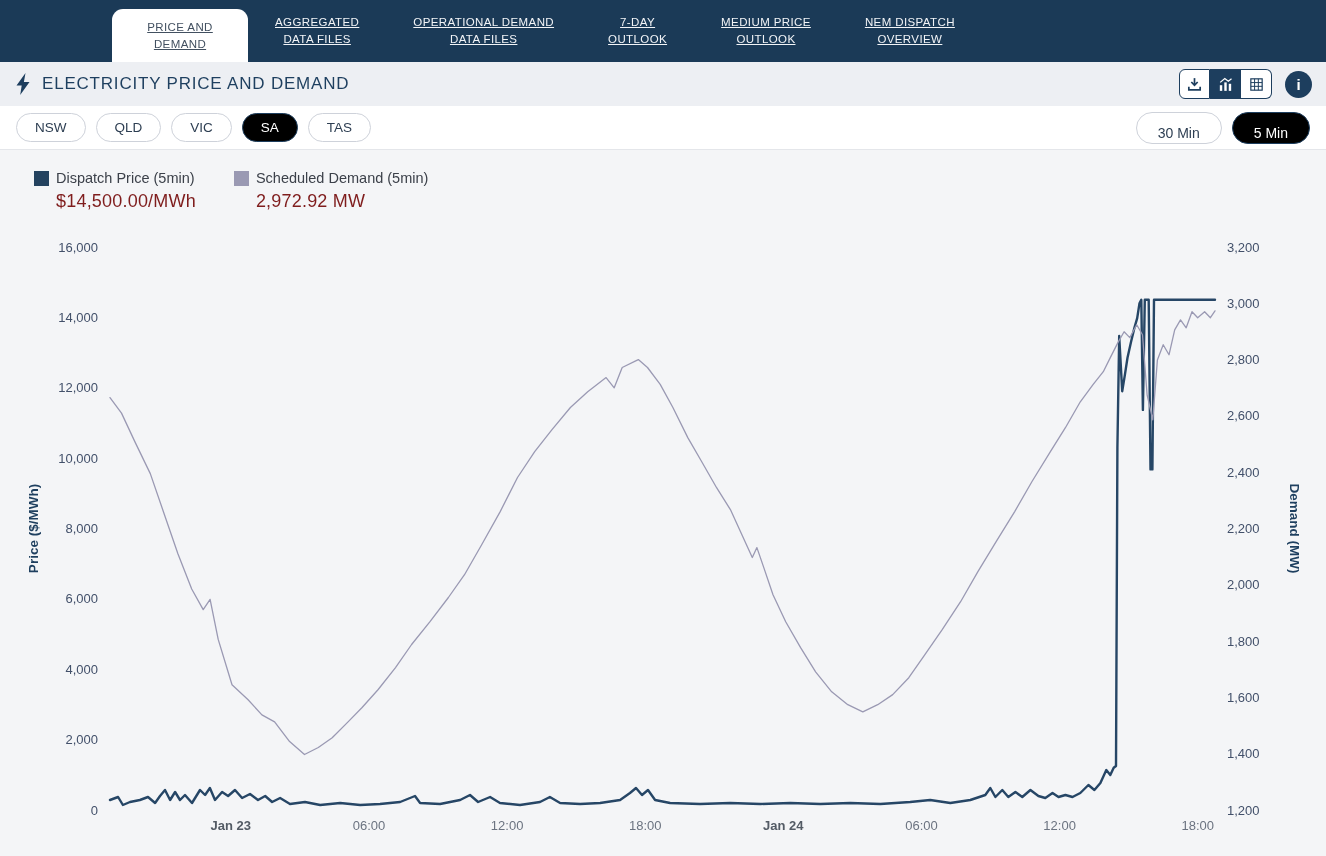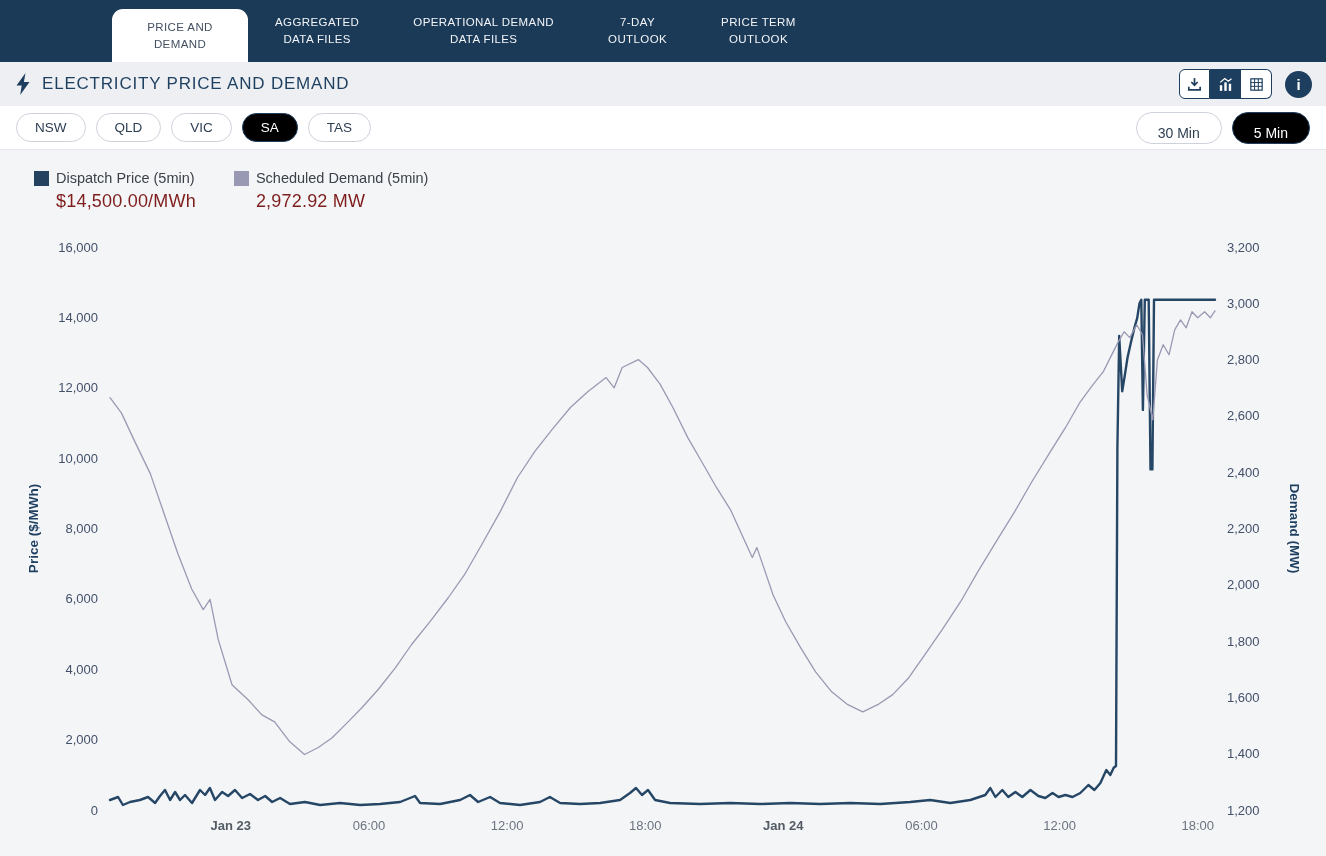--- a/index.html
+++ b/index.html
@@ -4,21 +4,21 @@
 <style>
   * { box-sizing: border-box; margin: 0; padding: 0; }
   html,body { background:#e8eaee; }
   body { font-family: "Liberation Sans", sans-serif; }
   .app { width:1326px; height:856px; background:#f4f5f7; overflow:hidden; position:relative; }
 
   
   .navbar { height:62px; background:#1b3a57; display:flex; align-items:stretch; padding-left:112px; }
   .tab { display:flex; align-items:center; justify-content:center; text-align:center;
          color:#f2f4f7; font-size:11.5px; line-height:1.45; letter-spacing:0.4px;
-         white-space:pre-line; padding:0 27px; cursor:pointer; }
+         white-space:pre-line; padding:0 27px; cursor:pointer;text-decoration:underline; }
   .tab.active { background:#ffffff; color:#425060; border-radius:11px 11px 0 0;
                 align-self:flex-end; height:53px; min-width:136px; }
 
   
   .page-header { height:44px; background:#edeff3; display:flex; align-items:center; padding:0 14px; }
   .page-title { font-size:17px; font-weight:normal; color:#1e3f5f; letter-spacing:0.8px; margin-left:10px; }
   .toolbar { margin-left:auto; display:flex; align-items:center; gap:13px; }
   .btn-group { display:flex; }
   .tool-btn { width:31px; height:30px; background:#ffffff; border:1.5px solid #1d3e5e;
               display:flex; align-items:center; justify-content:center; cursor:pointer; padding:0; }
@@ -62,22 +62,24 @@
   <nav class="navbar">
     <div id="nav-tabs" style="display:flex;align-items:stretch;">
         <div class="tab active">PRICE AND
 DEMAND</div>
         <div class="tab">AGGREGATED
 DATA FILES</div>
         <div class="tab">OPERATIONAL DEMAND
 DATA FILES</div>
         <div class="tab">7-DAY
 OUTLOOK</div>
-        <div class="tab">PRICE TERM
+        <div class="tab">MEDIUM PRICE
 OUTLOOK</div>
+        <div class="tab">NEM DISPATCH
+OVERVIEW</div>
       </div>
   </nav>
 
   <header class="page-header">
     <svg width="18" height="24" viewBox="0 0 18 24">
       <path d="M11.5 1 L2.5 13.5 h5.2 L6.2 23 L15.5 10 h-5.6 z" fill="#1d3e5e"></path>
     </svg>
     <h1 class="page-title">ELECTRICITY PRICE AND DEMAND</h1>
     <div class="toolbar">
       <div class="btn-group">

